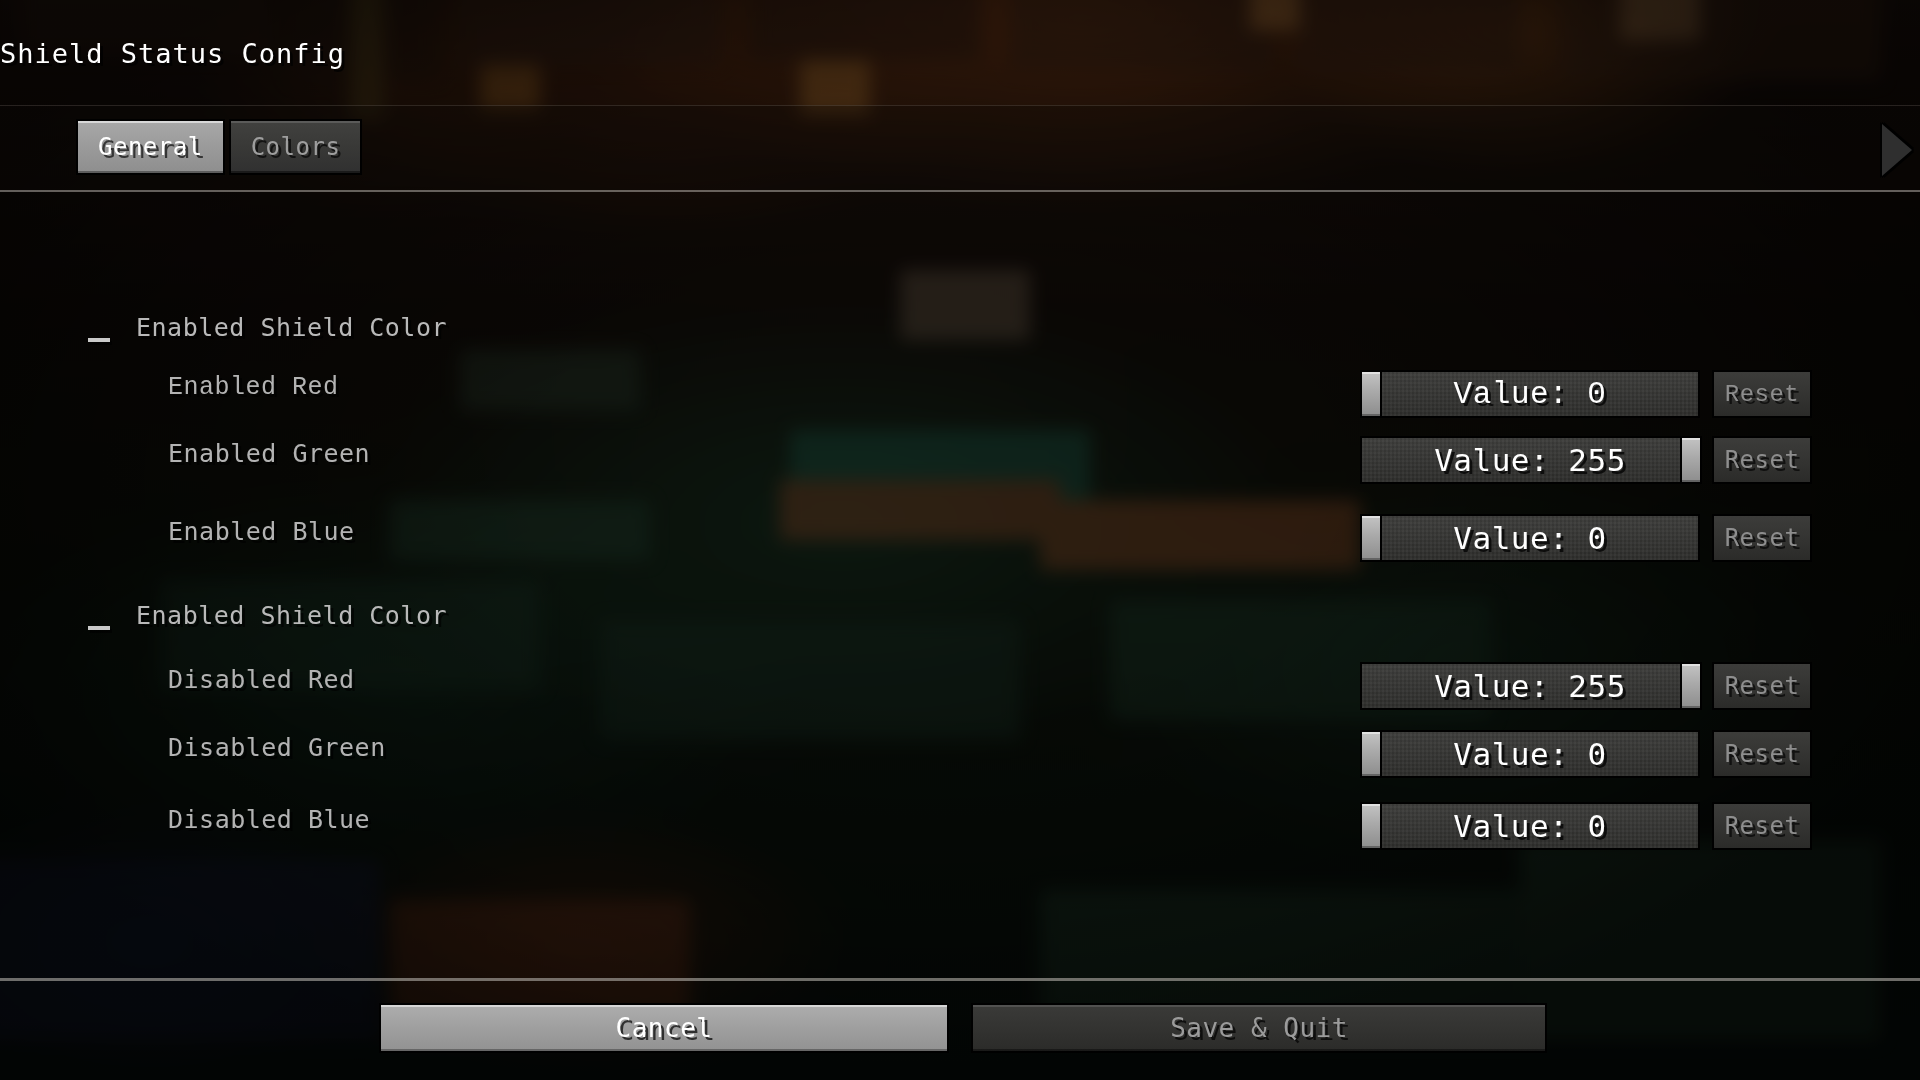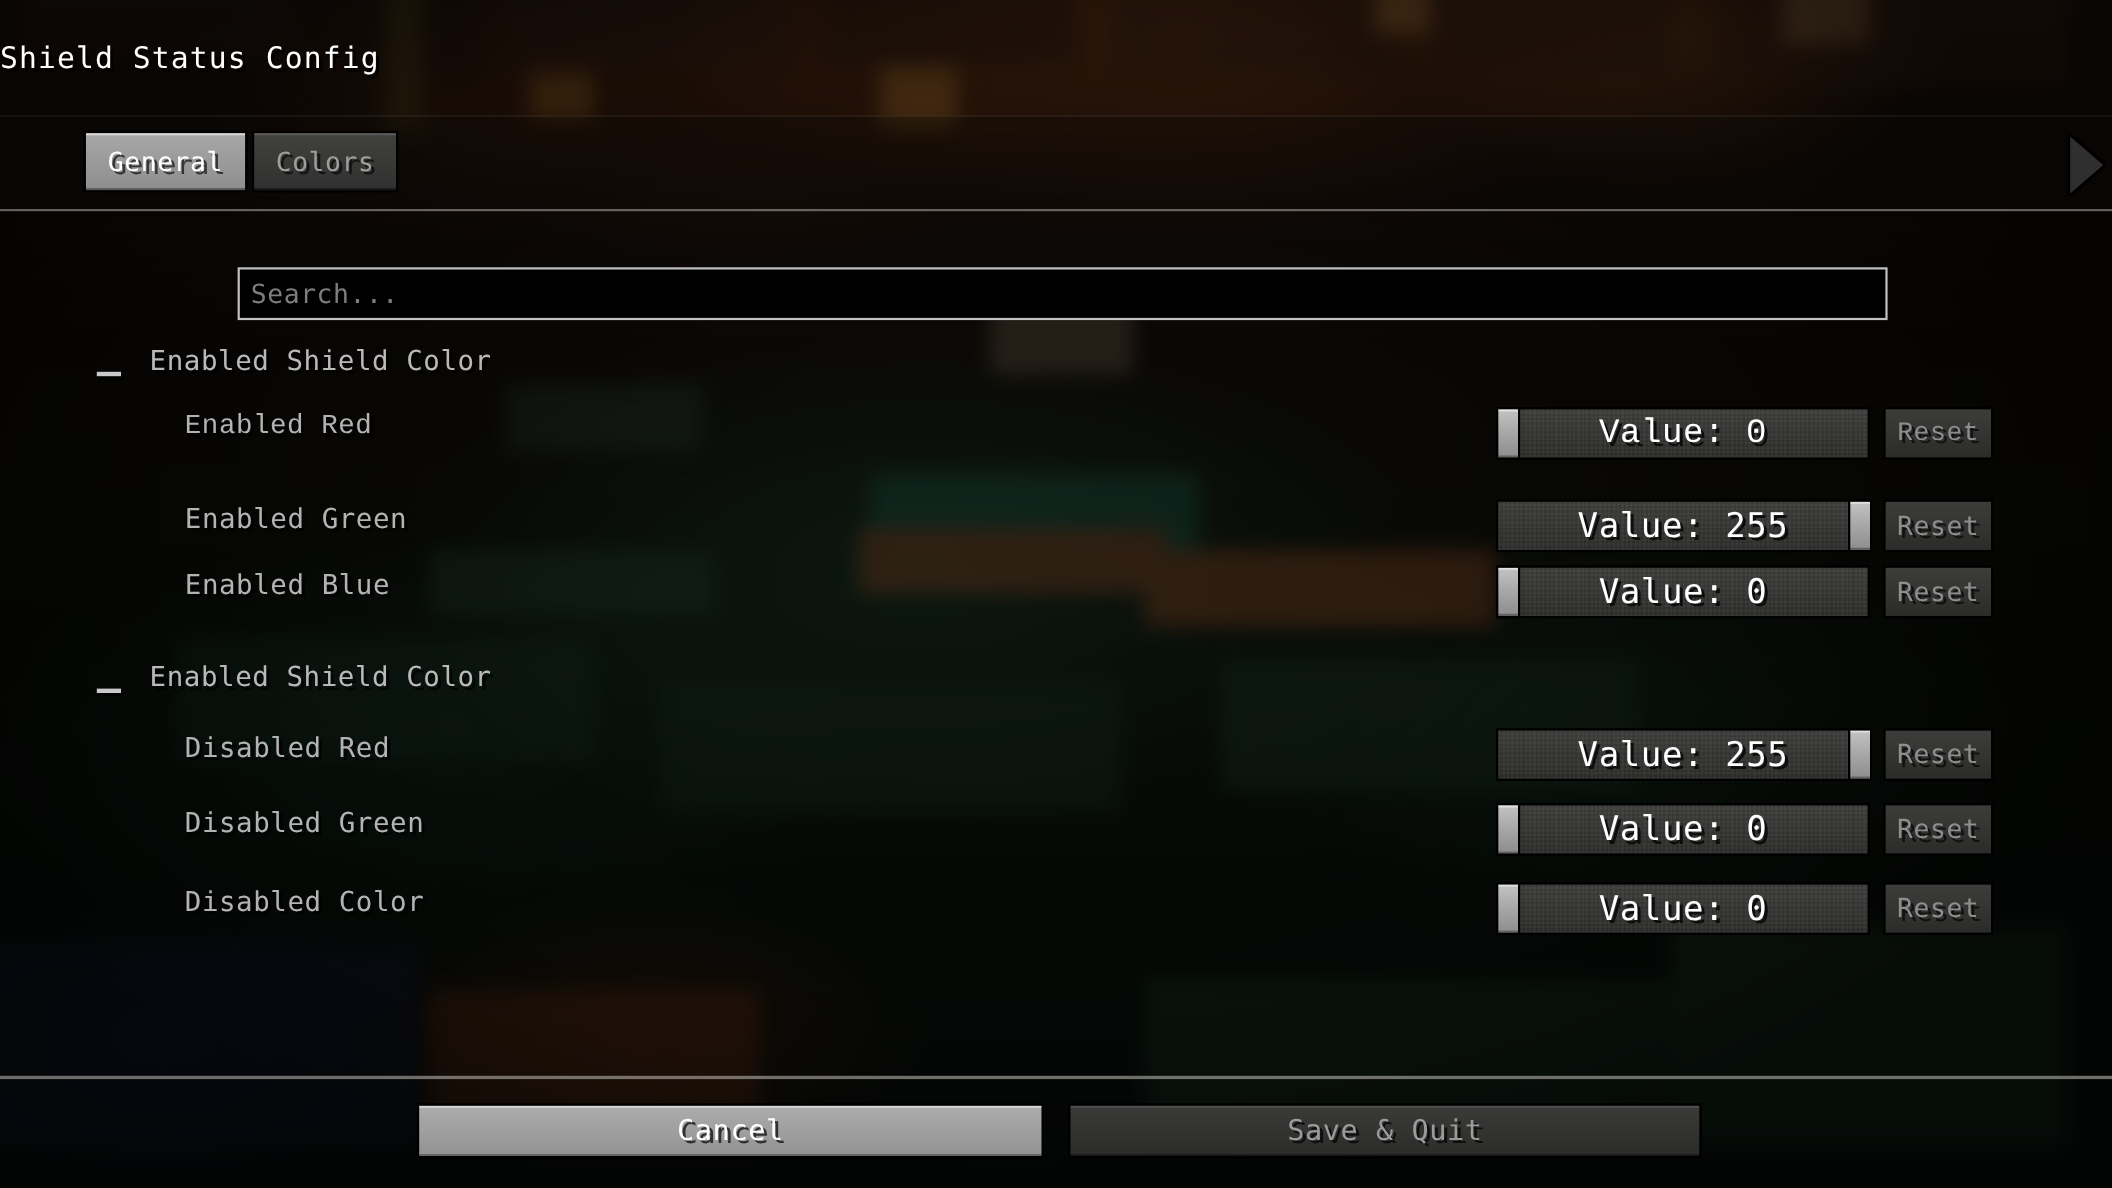--- a/index.html
+++ b/index.html
@@ -234,44 +234,41 @@
         <span>General</span>
       </div>
       <div class="tab unsel">
         <span>Colors</span>
       </div>
     </div>
     <div class="tab-arrow"></div>
   </div>
   <div class="tabbar-div"></div>
 
-  <div class="search">
-    <span class="ph">Search...</span>
-  </div>
 
   <div class="list">
 
     <div class="cat" style="top:0px;">
       <span class="dash"></span>
       <span class="txt">Enabled Shield Color</span>
     </div>
 
     <div class="row" style="top:60px;font-family:Liberation Mono, monospace;">
       <span class="lbl">Enabled Red</span>
       <div class="slider">
         <span class="track-noise"></span>
         <span class="handle" style="left:-2px;"></span>
         <span class="val">Value: 0</span>
       </div>
       <div class="reset">
         <span>Reset</span>
       </div>
     </div>
 
-    <div class="row" style="top:144px;">
+    <div class="row" style="top:126px;">
       <span class="lbl">Enabled Green</span>
       <div class="slider">
         <span class="track-noise"></span>
         <span class="handle" style="left:318px;"></span>
         <span class="val">Value: 255</span>
       </div>
       <div class="reset">
         <span>Reset</span>
       </div>
     </div>
@@ -311,21 +308,21 @@
         <span class="track-noise"></span>
         <span class="handle" style="left:-2px;"></span>
         <span class="val">Value: 0</span>
       </div>
       <div class="reset">
         <span>Reset</span>
       </div>
     </div>
 
     <div class="row" style="top:492px;">
-      <span class="lbl">Disabled Color</span>
+      <span class="lbl">Disabled Blue</span>
       <div class="slider">
         <span class="track-noise"></span>
         <span class="handle" style="left:-2px;"></span>
         <span class="val">Value: 0</span>
       </div>
       <div class="reset">
         <span>Reset</span>
       </div>
     </div>
 

